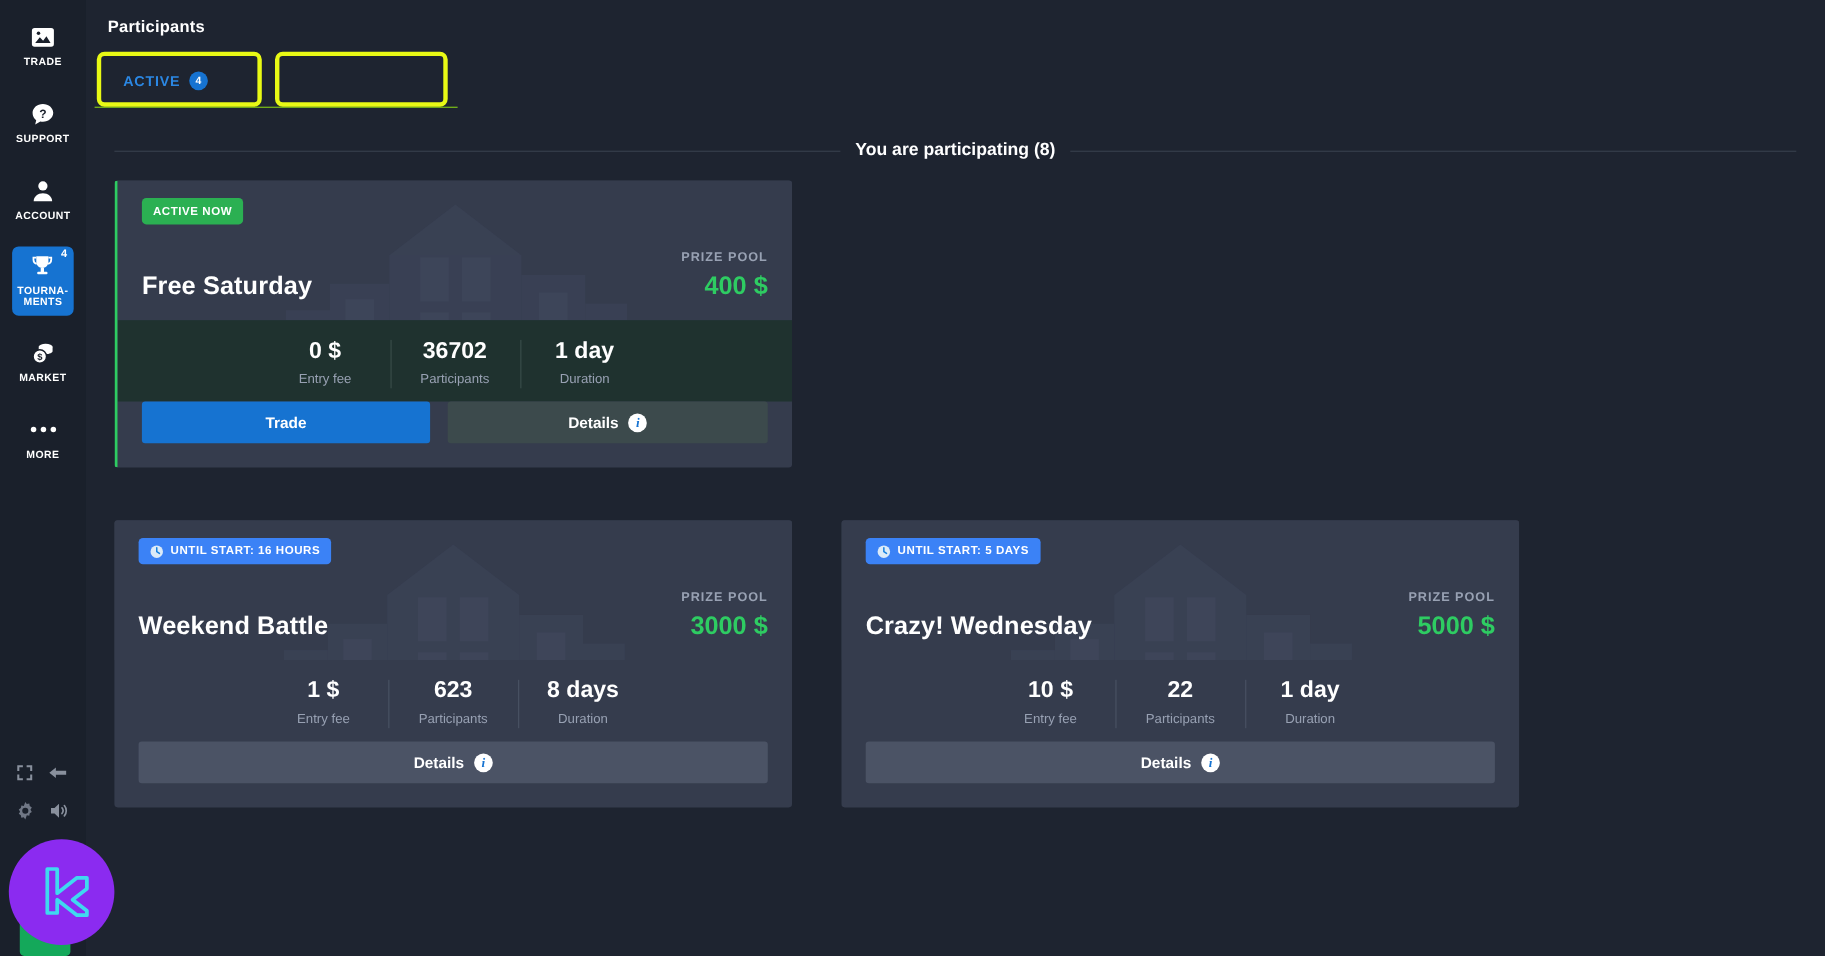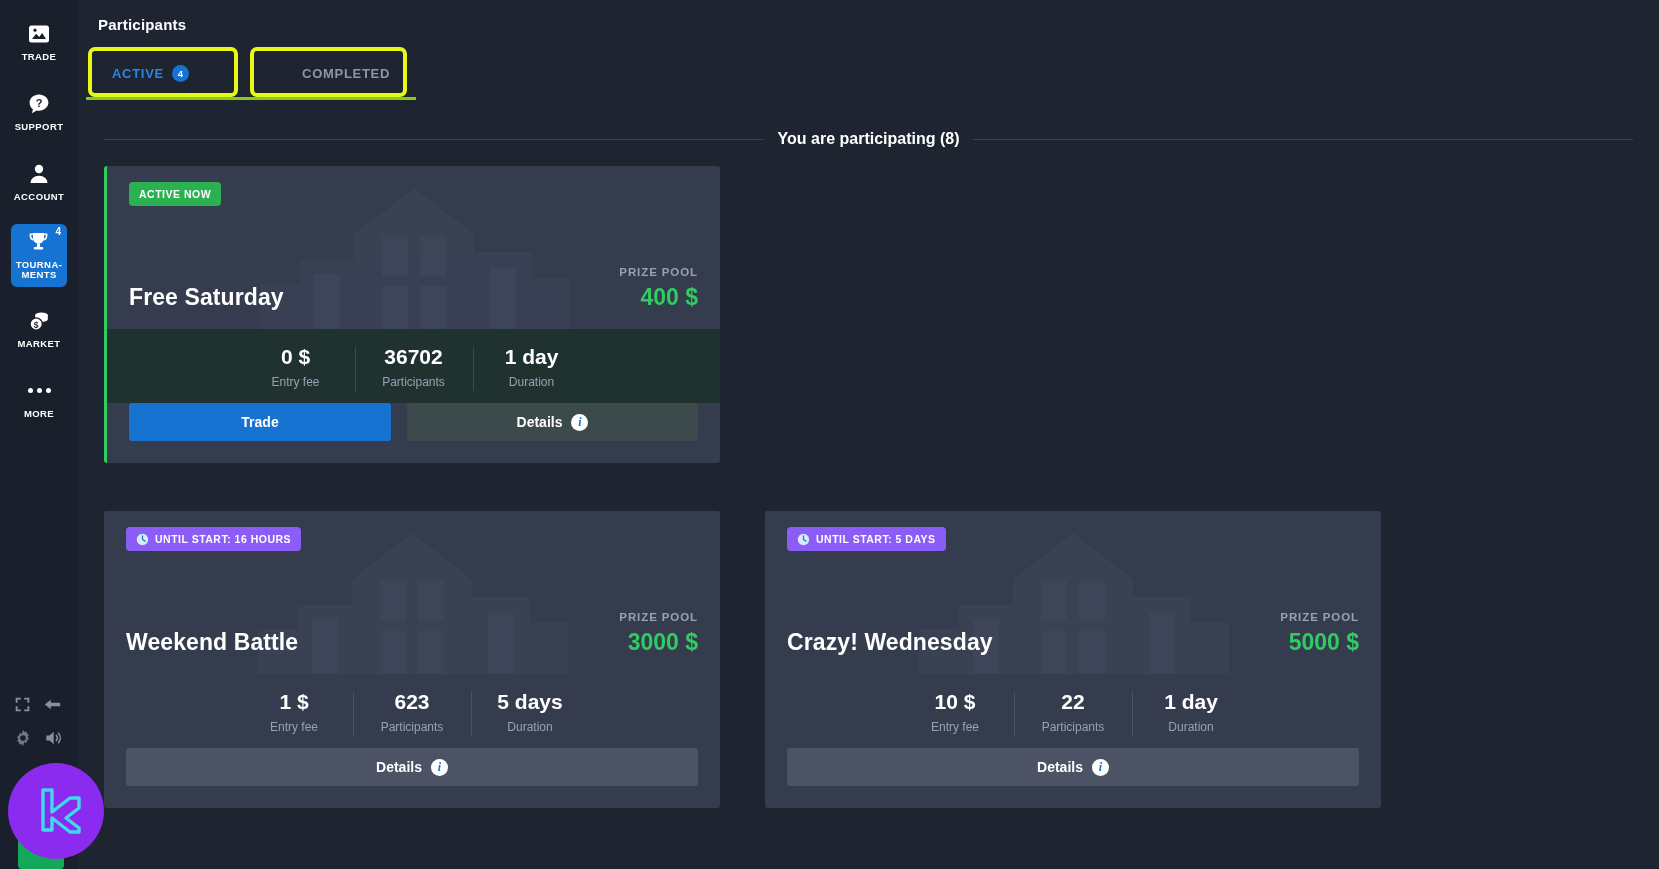--- a/index.html
+++ b/index.html
@@ -65,21 +65,21 @@
   }
 
   
   .main { flex: 1 1 auto; position: relative; height: 869px; overflow: hidden; }
   .page-title {
     color: #ffffff; font-size: 15px; font-weight: 700;
     padding: 16px 0 0 20px; letter-spacing: .2px;
   }
   .tabs {
     display: flex; margin: 16px 0 0 8px; position: relative;
-    border-bottom: 3px solid #84cc16; width: 330px; justify-content: space-between;
+    border-bottom: 1px solid #84cc16; width: 330px;
   }
   .tab {
     height: 48px; display:flex; align-items:center; justify-content:center;
     gap: 8px; cursor:pointer;
     font-size: 13px; font-weight: 700; letter-spacing: .7px;
     text-transform: uppercase;
     padding: 0 26px;
   }
   .tab.active { color: #2b87e3; }
   .tab.inactive { color: #8c96a8; }
@@ -108,38 +108,38 @@
   .section-head .txt { white-space: nowrap; }
 
   
   .card-row { display:flex; gap: 45px; padding: 0 26px; }
   .card {
     width: 616px; position: relative; border-radius: 3px; overflow: hidden;
     background: #353c4d;
   }
   .card.participating { border-left: 3px solid #2ecc62; }
   .card-head {
-    position: relative; height: 163px;
+    position: relative; height: 127px;
     background: #353c4d;
     padding: 16px 22px 0 22px;
     overflow: hidden;
   }
   .watermark {
     position:absolute; left: 50%; top: 8px; transform: translateX(-50%);
     opacity: .55; pointer-events:none;
   }
   .badge {
     position: relative; z-index: 2;
     display:inline-flex; align-items:center; gap:6px;
     height: 24px; padding: 0 10px; border-radius: 4px;
     font-size: 10.5px; font-weight: 700; letter-spacing: .5px;
     color:#ffffff; text-transform: uppercase;
   }
   .badge.green { background: #2bb052; }
-  .badge.blue  { background: #8b5cf6; }
+  .badge.blue  { background: #3b82f6; }
   .card-title-row {
     position:absolute; left: 22px; right: 22px; bottom: 18px; z-index:2;
     display:flex; align-items:flex-end; justify-content:space-between;
   }
   .card-title { color:#ffffff; font-size: 23px; font-weight: 700; letter-spacing:.1px; }
   .prize-block { text-align:right; }
   .prize-label {
     color:#98a1b3; font-size: 11.5px; font-weight: 700;
     letter-spacing: .9px; text-transform: uppercase; margin-bottom: 6px;
   }
@@ -298,23 +298,20 @@
   </div>
 
   <div class="main">
 
     <div class="page-title">Participants</div>
 
     <div class="tabs">
       <div class="tab active">
         <span>ACTIVE</span>
         <span class="tab-badge">4</span>
-      </div>
-      <div class="tab inactive">
-        <span>COMPLETED</span>
       </div>
     </div>
     <div class="hl" id="hl-active"></div>
     <div class="hl" id="hl-completed"></div>
 
     <div class="spacer-30"></div>
 
     <div class="section-head">
       <div class="rule"></div>
       <div class="txt">You are participating (8)</div>
@@ -427,21 +424,21 @@
         <div class="stats">
           <div class="stat">
             <div class="stat-val">1 $</div>
             <div class="stat-lbl">Entry fee</div>
           </div>
           <div class="stat">
             <div class="stat-val">623</div>
             <div class="stat-lbl">Participants</div>
           </div>
           <div class="stat">
-            <div class="stat-val">5 days</div>
+            <div class="stat-val">8 days</div>
             <div class="stat-lbl">Duration</div>
           </div>
         </div>
 
         <div class="card-actions">
           <button class="btn details-grey">
             <span>Details</span>
             <span class="info-icon">i</span>
           </button>
         </div>

